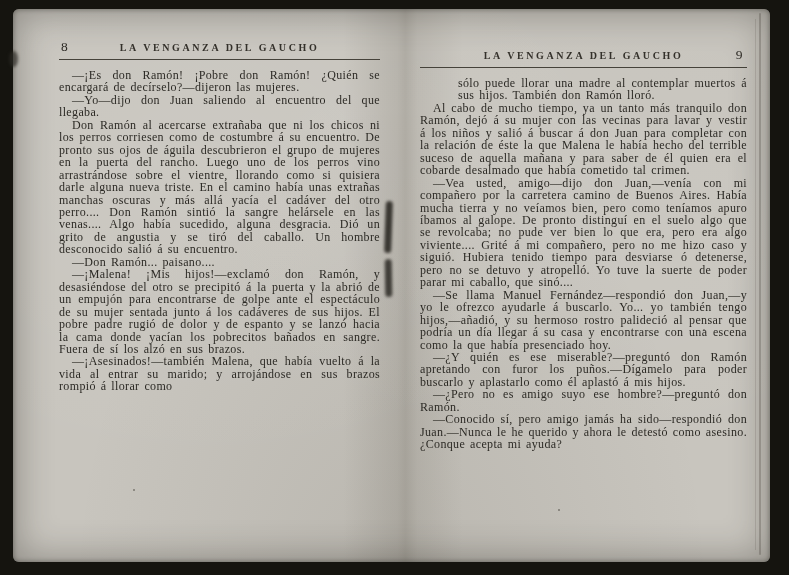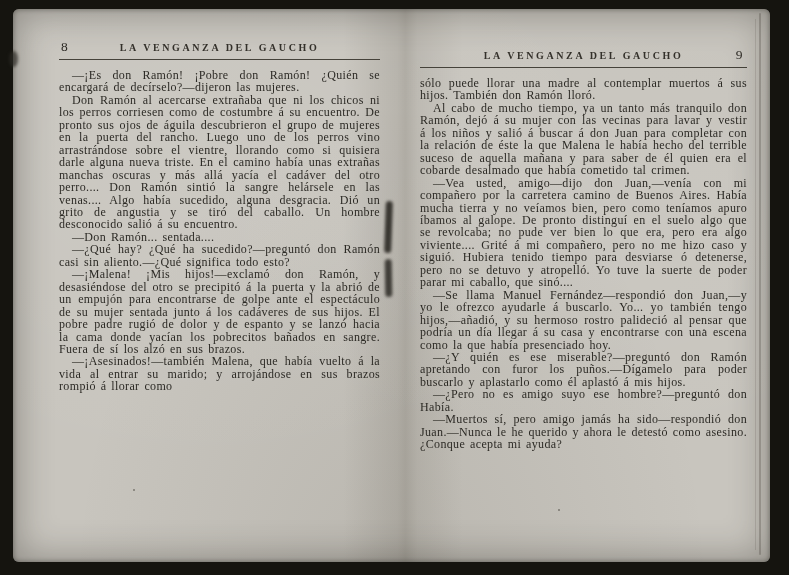--- a/index.html
+++ b/index.html
@@ -67,21 +67,21 @@
   .pagenum.pos-left{left:2px;}
   .pagenum.pos-right{right:4px;}
 
   .bodytext p{
     margin:0;
     font-size:12px;line-height:12.45px;
     text-align:justify;text-indent:13px;
     letter-spacing:0.35px;word-spacing:1.6px;
     color:#2c2a25;
   }
-  .bodytext p.continuation{text-indent:0;}
+  .bodytext p.continuation{text-indent:0;margin-left:38px;}
 </style>
 </head>
 <body>
 
 <div class="book">
 
   <div class="gutter-shadow"></div>
   <div class="binding-mark"></div>
   <div class="binding-mark seg2"></div>
   <div class="edge-spot"></div>
@@ -91,38 +91,38 @@
   <div class="speck" style="left:545px;top:500px;"></div>
   <div class="speck" style="left:690px;top:320px;"></div>
 
   <div class="textblock left">
     <div class="pageheader">
       <span class="pagenum pos-left">8</span>
       <span class="running-title">LA VENGANZA DEL GAUCHO</span>
     </div>
     <div class="bodytext">
       <p>—¡Es don Ramón! ¡Pobre don Ramón! ¿Quién se encargará de decírselo?—dijeron las mujeres.</p>
+      <p>—Yo—dijo don Juan saliendo al encuentro del que llegaba.</p>
       <p>Don Ramón al acercarse extrañaba que ni los chicos ni los perros corriesen como de costumbre á su encuentro. De pronto sus ojos de águila descubrieron el grupo de mujeres en la puerta del rancho. Luego uno de los perros vino arrastrándose sobre el vientre, llorando como si quisiera darle alguna nueva triste. En el camino había unas extrañas manchas oscuras y más allá yacía el cadáver del otro perro.... Don Ramón sintió la sangre helársele en las venas.... Algo había sucedido, alguna desgracia. Dió un grito de angustia y se tiró del caballo. Un hombre desconocido salió á su encuentro.</p>
-      <p>—Don Ramón... sentada....</p>
-      <p>—¿Qué hay? ¿Qué ha sucedido?—preguntó don Ramón casi sin aliento.—¿Qué significa todo esto?</p>
+      <p>—Don Ramón... paisano....</p>
       <p>—¡Malena! ¡Mis hijos!—exclamó don Ramón, y desasiéndose del otro se precipitó á la puerta y la abrió de un empujón para encontrarse de golpe ante el espectáculo de su mujer sentada junto á los cadáveres de sus hijos. El pobre padre rugió de dolor y de espanto y se lanzó hacia la cama donde yacían los pobrecitos bañados en sangre. Fuera de sí los alzó en sus brazos.</p>
       <p>—¡Asesinados!—también Malena, que había vuelto á la vida al entrar su marido; y arrojándose en sus brazos rompió á llorar como</p>
     </div>
   </div>
 
   <div class="textblock right">
     <div class="pageheader">
       <span class="running-title">LA VENGANZA DEL GAUCHO</span>
       <span class="pagenum pos-right">9</span>
     </div>
     <div class="bodytext">
       <p class="continuation">sólo puede llorar una madre al contemplar muertos á sus hijos. También don Ramón lloró.</p>
       <p>Al cabo de mucho tiempo, ya un tanto más tranquilo don Ramón, dejó á su mujer con las vecinas para lavar y vestir á los niños y salió á buscar á don Juan para completar con la relación de éste la que Malena le había hecho del terrible suceso de aquella mañana y para saber de él quien era el cobarde desalmado que había cometido tal crimen.</p>
       <p>—Vea usted, amigo—dijo don Juan,—venía con mi compañero por la carretera camino de Buenos Aires. Había mucha tierra y no veíamos bien, pero como teníamos apuro íbamos al galope. De pronto distinguí en el suelo algo que se revolcaba; no pude ver bien lo que era, pero era algo viviente.... Grité á mi compañero, pero no me hizo caso y siguió. Hubiera tenido tiempo para desviarse ó detenerse, pero no se detuvo y atropelló. Yo tuve la suerte de poder parar mi caballo, que sinó....</p>
       <p>—Se llama Manuel Fernández—respondió don Juan,—y yo le ofrezco ayudarle á buscarlo. Yo... yo también tengo hijos,—añadió, y su hermoso rostro palideció al pensar que podría un día llegar á su casa y encontrarse con una escena como la que había presenciado hoy.</p>
       <p>—¿Y quién es ese miserable?—preguntó don Ramón apretando con furor los puños.—Dígamelo para poder buscarlo y aplastarlo como él aplastó á mis hijos.</p>
-      <p>—¿Pero no es amigo suyo ese hombre?—preguntó don Había.</p>
-      <p>—Muertos sí, pero amigo jamás ha sido—respondió don Juan.—Nunca le he querido y ahora le detestó como asesino. ¿Conque acepta mi ayuda?</p>
+      <p>—¿Pero no es amigo suyo ese hombre?—preguntó don Ramón.</p>
+      <p>—Conocido sí, pero amigo jamás ha sido—respondió don Juan.—Nunca le he querido y ahora le detestó como asesino. ¿Conque acepta mi ayuda?</p>
     </div>
   </div>
 
   <div class="vignette"></div>
 </div>
 
 </body></html>

